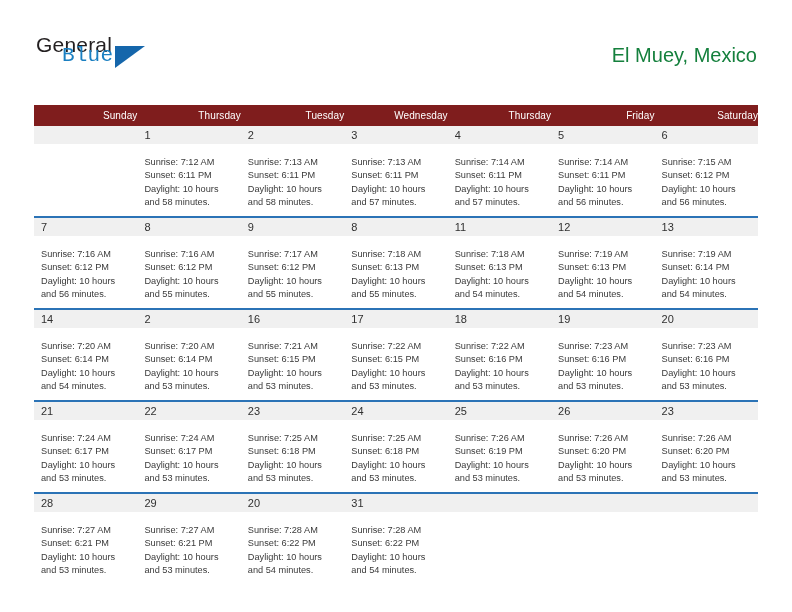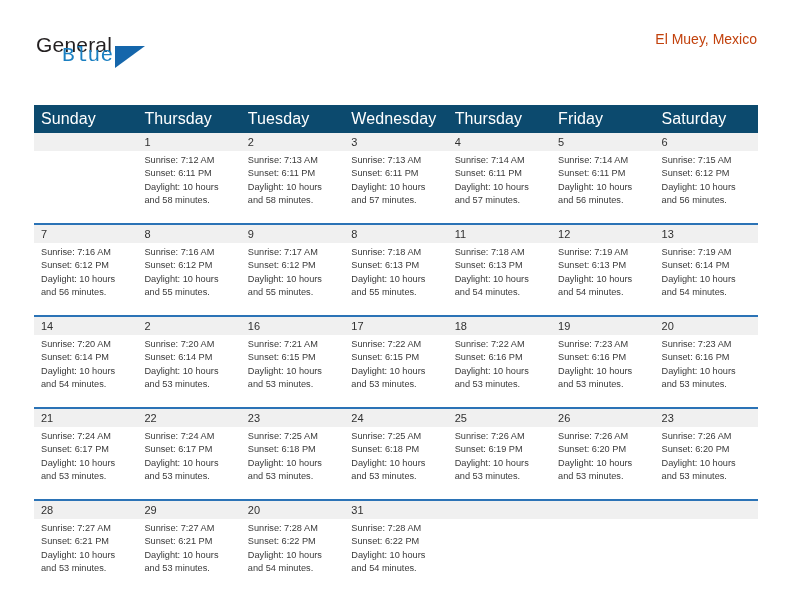--- a/index.html
+++ b/index.html
@@ -73,44 +73,44 @@
   }
   .cal-title {
     font-size: 29px;
     color: #2b2b2b;
     line-height: 36px;
     white-space: nowrap;
     font-weight: normal;
     margin: 0;
   }
   .cal-subtitle {
-    font-size: 14px;
-    color: #c2410c;
+    font-size: 20px;
+    color: #15803d;
     line-height: 20px;
-    margin-top: 1px;
+    margin-top: 17px;
     white-space: nowrap;
   }
 
   
   .calendar {
     position: absolute;
     left: 34px;
     top: 105px;
     width: 724px;
     border-collapse: collapse;
     table-layout: fixed;
   }
   .calendar col { width: 103.43px; }
 
   thead th {
-    background: #0c4a6e;
+    background: #7f1d1d;
     color: #ffffff;
-    font-size: 16px;
+    font-size: 10px;
     font-weight: normal;
-    text-align: left;
+    text-align: right;
     padding: 5px 0 5px 7px;
     height: 11px;
     vertical-align: middle;
     letter-spacing: 0.1px;
   }
 
   tbody tr.week-row td {
     vertical-align: top;
     padding: 0;
     height: 90px;
@@ -129,21 +129,21 @@
   .daynum-band {
     height: 18px;
     background: #f0f0f0;
     box-sizing: border-box;
     padding: 1px 0 0 7px;
     font-size: 11px;
     color: #303030;
     line-height: 16px;
   }
   .cell-body {
-    padding: 3px 7px 0 7px;
+    padding: 12px 7px 0 7px;
     font-size: 9.2px;
     line-height: 13.3px;
     color: #3a3a3a;
   }
   .cell-body div { white-space: nowrap; }
   .cell-empty .daynum-band { color: transparent; }
 </style>
 </head>
 <body>
 

